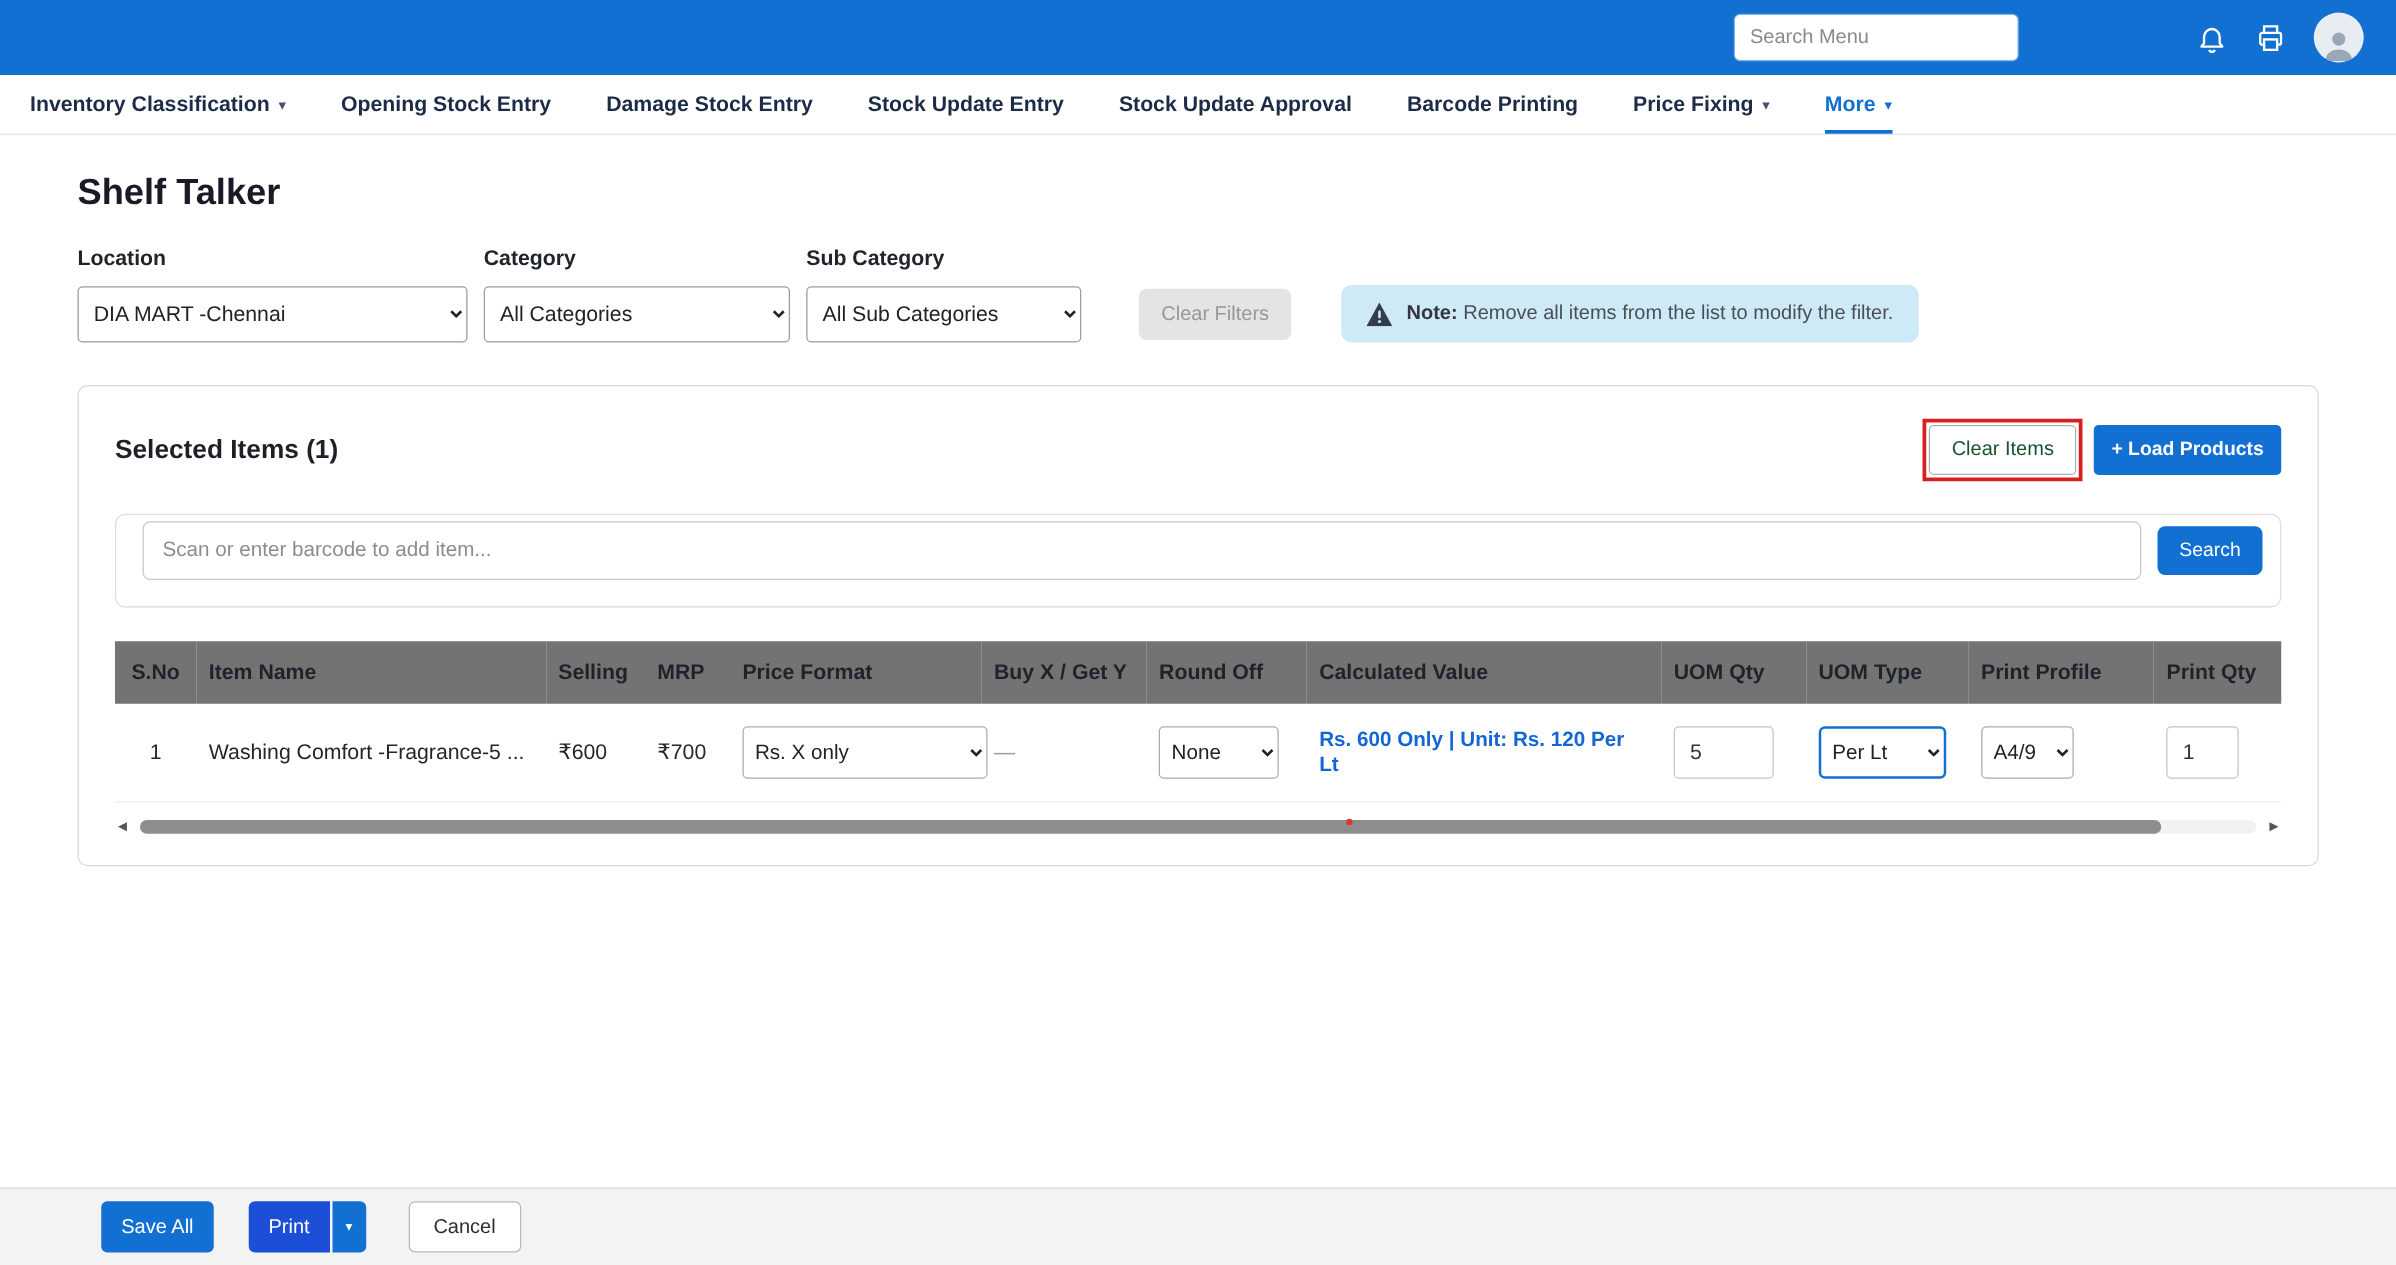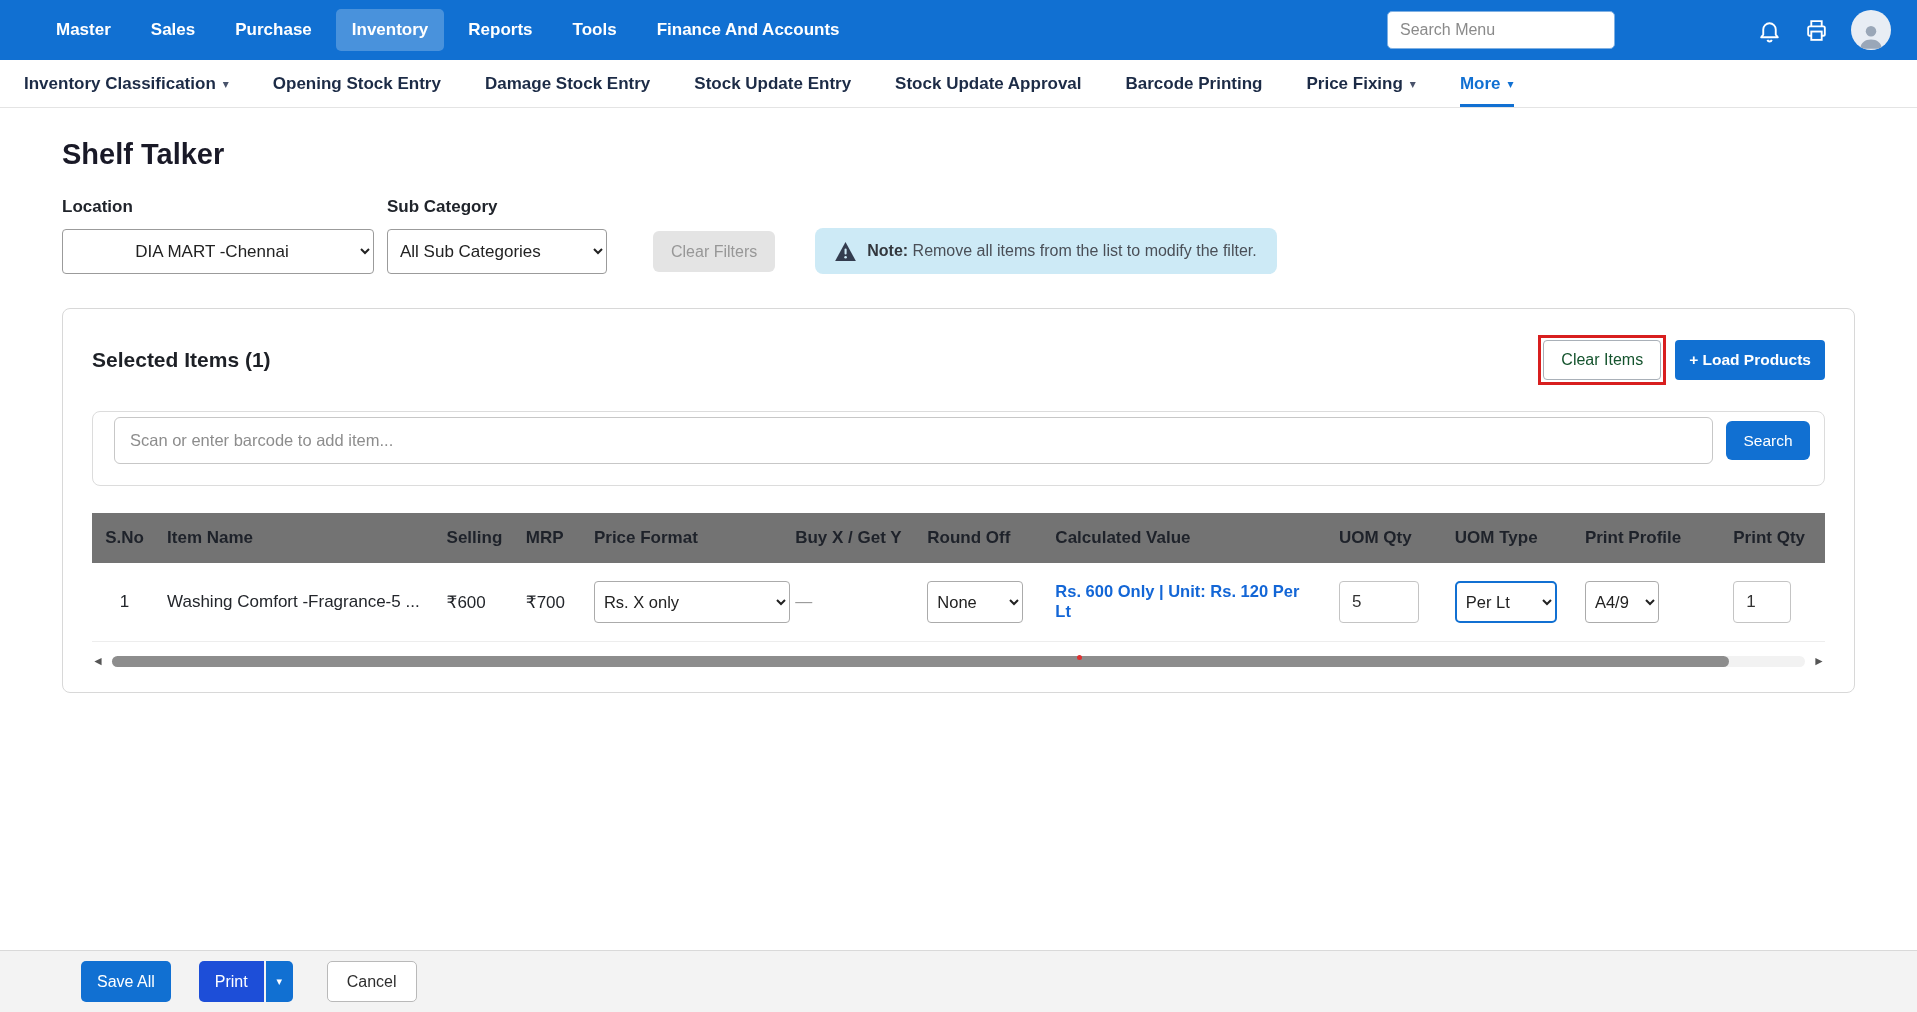--- a/index.html
+++ b/index.html
@@ -33,21 +33,21 @@
 
   
   .content { padding:0 62px; }
   .page-title { font-size:29px; font-weight:700; color:#191927; margin-top:30px; }
 
   .filters { display:flex; align-items:flex-end; margin-top:26px; }
   .filter-group { display:flex; flex-direction:column; }
   .filter-group + .filter-group { margin-left:13px; }
   .filter-label { font-size:17px; font-weight:700; margin-bottom:12px; color:#20242b; }
   .filter-select { height:45px; border:1px solid #9b9b9b; border-radius:4px; background:#fff; font-size:17px; padding:0 8px; color:#222; }
-  .w-loc { width:312px;text-align:center; } .w-cat { width:245px; } .w-sub { width:220px; }
+  .w-loc { width:312px; } .w-cat { width:245px; } .w-sub { width:220px; }
   .btn-clear-filters { margin-left:46px; margin-bottom:2px; background:#e4e4e4; color:#979797; border:none; height:41px; padding:0 18px; font-size:16px; border-radius:6px; cursor:default; }
   .note { margin-left:40px; background:#cdeaf6; border-radius:8px; height:46px; display:flex; align-items:center; gap:11px; padding:0 20px; font-size:16px; color:#4a4f57; }
   .note b { color:#33373d; }
 
   
   .panel { margin-top:34px; border:1px solid #d8d8d8; border-radius:8px; padding:26px 29px 24px; }
   .panel-header { display:flex; align-items:center; }
   .panel-title { font-size:21px; font-weight:700; color:#1d2026; }
   .panel-actions { margin-left:auto; display:flex; align-items:center; gap:9px; }
   .red-highlight { border:3px solid #d81f1f; padding:2px; }
@@ -84,29 +84,20 @@
   .btn-save { background:#1170d2; color:#fff; border:none; height:41px; padding:0 16px; border-radius:5px; font-size:16px; }
   .print-group { display:flex; margin-left:28px; }
   .btn-print { background:#1d4ed8; color:#fff; border:none; height:41px; padding:0 16px; border-radius:5px 0 0 5px; font-size:16px; }
   .btn-print-caret { background:#1170d2; color:#fff; border:none; height:41px; width:27px; border-radius:0 5px 5px 0; margin-left:2px; display:flex; align-items:center; justify-content:center; font-size:11px; }
   .btn-cancel { margin-left:34px; background:#fff; border:1px solid #b9b9b9; color:#2e2e2e; height:41px; padding:0 19px; border-radius:5px; font-size:16px; }
 </style>
 </head>
 <body>
 
 <div class="topnav">
-  <div class="topnav-items">
-    <span class="topnav-item">Master</span>
-    <span class="topnav-item">Sales</span>
-    <span class="topnav-item">Purchase</span>
-    <span class="topnav-item active">Inventory</span>
-    <span class="topnav-item">Reports</span>
-    <span class="topnav-item">Tools</span>
-    <span class="topnav-item">Finance And Accounts</span>
-  </div>
   <div class="topnav-right">
     <input class="menu-search" type="text" placeholder="Search Menu" style="">
     <span class="icon-btn bell-wrap">
       <svg width="25" height="25" viewBox="0 0 24 24" fill="none" stroke="#ffffff" stroke-width="1.8" stroke-linejoin="round">
         <path d="M18 16v-5a6 6 0 0 0-12 0v5l-2 2.5h16z"></path>
         <path d="M10 21a2.2 2.2 0 0 0 4.2 0"></path>
       </svg>
     </span>
     <span class="icon-btn printer-wrap">
       <svg width="25" height="25" viewBox="0 0 24 24" fill="none" stroke="#ffffff" stroke-width="1.8">
@@ -156,20 +147,26 @@
 
 <div class="content">
 
   <div class="page-title">Shelf Talker</div>
 
   <div class="filters">
     <div class="filter-group">
       <span class="filter-label">Location</span>
       <select class="filter-select w-loc">
         <option>DIA MART -Chennai</option>
+      </select>
+    </div>
+    <div class="filter-group">
+      <span class="filter-label">Category</span>
+      <select class="filter-select w-cat">
+        <option>All Categories</option>
       </select>
     </div>
     <div class="filter-group">
       <span class="filter-label">Sub Category</span>
       <select class="filter-select w-sub">
         <option>All Sub Categories</option>
       </select>
     </div>
     <button class="btn-clear-filters" disabled="">Clear Filters</button>
     <div class="note">

